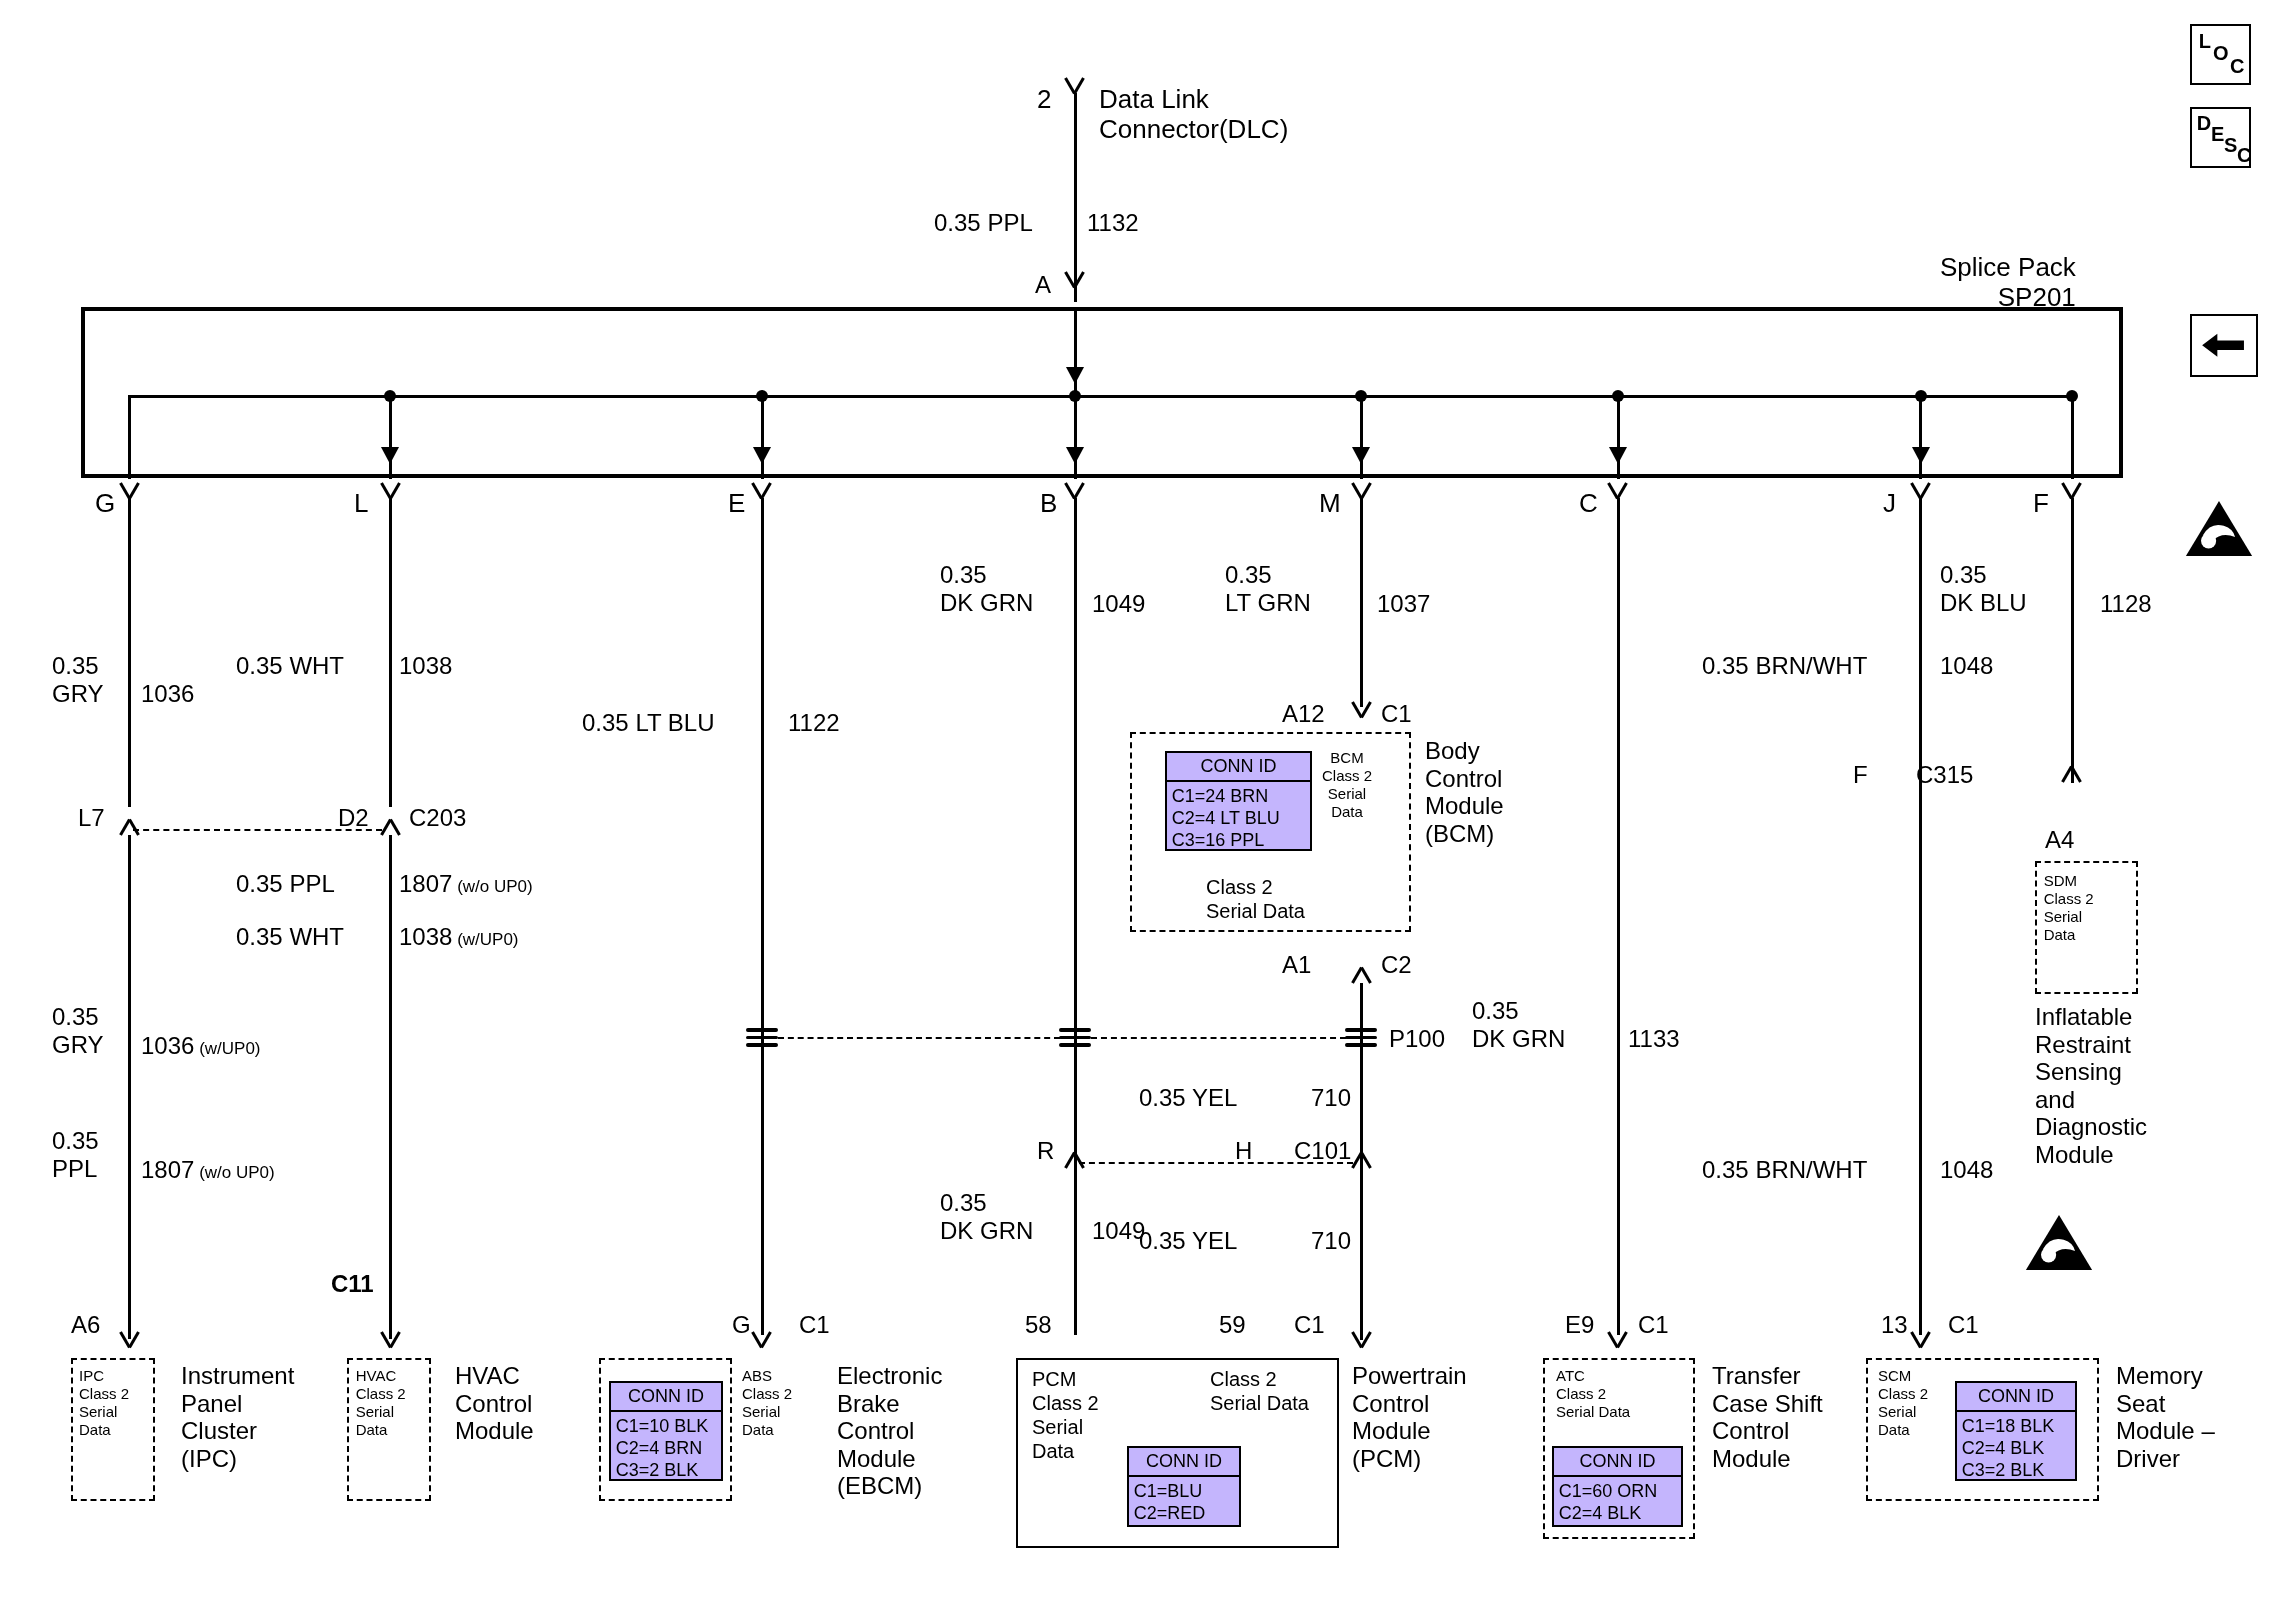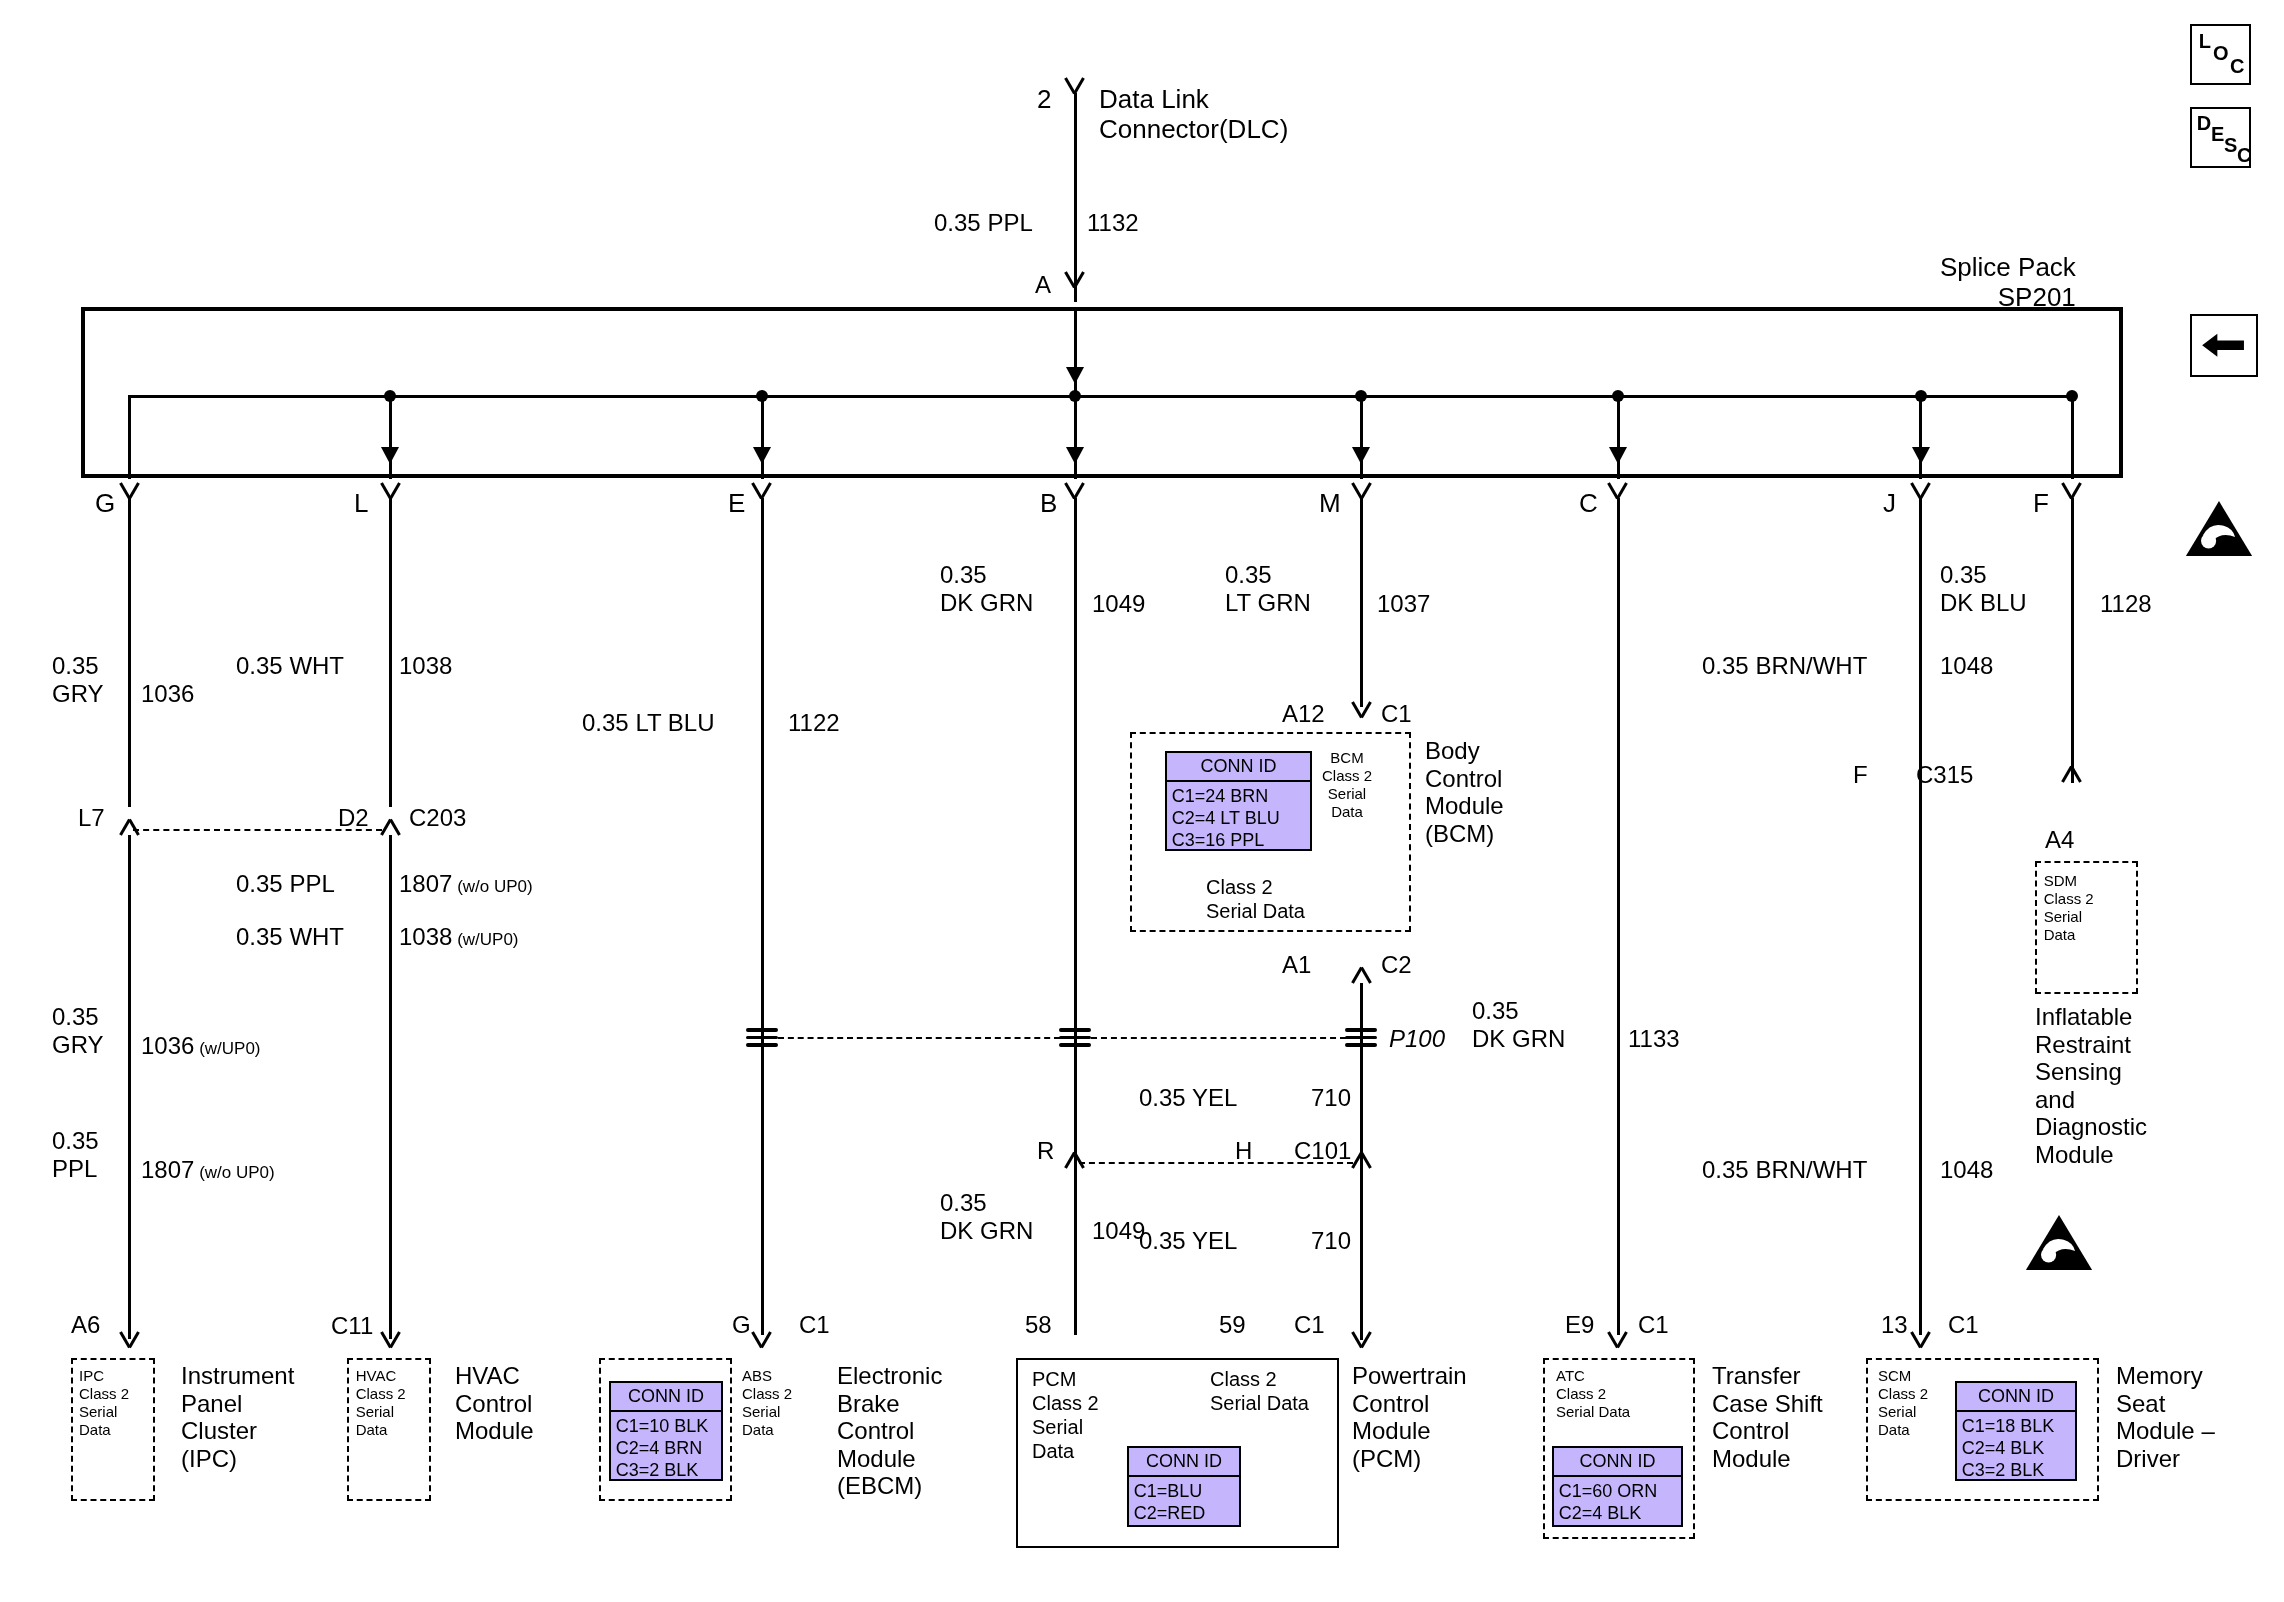--- a/index.html
+++ b/index.html
@@ -269,21 +269,21 @@
   <div class="vee-up" style="left:379px; top:820px;"></div>
   <div class="dash-h" style="left:133px; top:829px; width:249px;"></div>
   <div class="vline" style="left:389px; top:835px; height:504px;"></div>
 
   <div class="lbl" style="left:236px; top:870px;">0.35 PPL</div>
   <div class="lbl" style="left:399px; top:870px;"><span>1807</span><span class="lbl xs" style="position:static;"> <span>(w/o UP0)</span></span></div>
 
   <div class="lbl" style="left:236px; top:923px;">0.35 WHT</div>
   <div class="lbl" style="left:399px; top:923px;"><span>1038</span><span class="lbl xs" style="position:static;"> <span>(w/UP0)</span></span></div>
 
-  <div class="lbl" style="left:331px; top:1312px;">C11</div>
+  <div class="lbl" style="left:331px; top:1270px;font-weight:bold;">C11</div>
   <div class="vee" style="left:379px; top:1332px;"></div>
   <div class="dbox" style="left:347px; top:1358px; width:84px; height:143px;">
     <div class="lbl tiny" style="left: 6.7px; top: 6.7px; white-space: pre;">HVAC
 Class 2
 Serial
 Data</div>
   </div>
   <div class="lbl" style="left: 455px; top: 1362px; white-space: pre;">HVAC
 Control
 Module</div>
@@ -365,21 +365,21 @@
   <div class="lbl" style="left:1282px; top:951px;">A1</div>
   <div class="lbl" style="left:1381px; top:951px;">C2</div>
   <div class="vee-up" style="left:1350px; top:968px;"></div>
   <div class="vline" style="left:1360px; top:983px; height:357px;"></div>
 
   <div class="splice" style="left:1345px; top:1027px;">
     <div class="l1"></div>
       <div class="l2"></div>
       <div class="l3"></div>
   </div>
-  <div class="lbl" style="left:1389px; top:1025px;font-style:italic;">P100</div>
+  <div class="lbl" style="left:1389px; top:1025px;">P100</div>
 
   <div class="dash-h" style="left:778px; top:1037px; width:282px;"></div>
   <div class="dash-h" style="left:1091px; top:1037px; width:255px;"></div>
 
   <div class="lbl" style="left:1139px; top:1084px;">0.35 YEL</div>
   <div class="lbl" style="left:1311px; top:1084px;">710</div>
 
   <div class="lbl" style="left:1235px; top:1137px;">H</div>
   <div class="lbl" style="left:1294px; top:1137px;">C101</div>
   <div class="vee-up" style="left:1350px; top:1153px;"></div>

